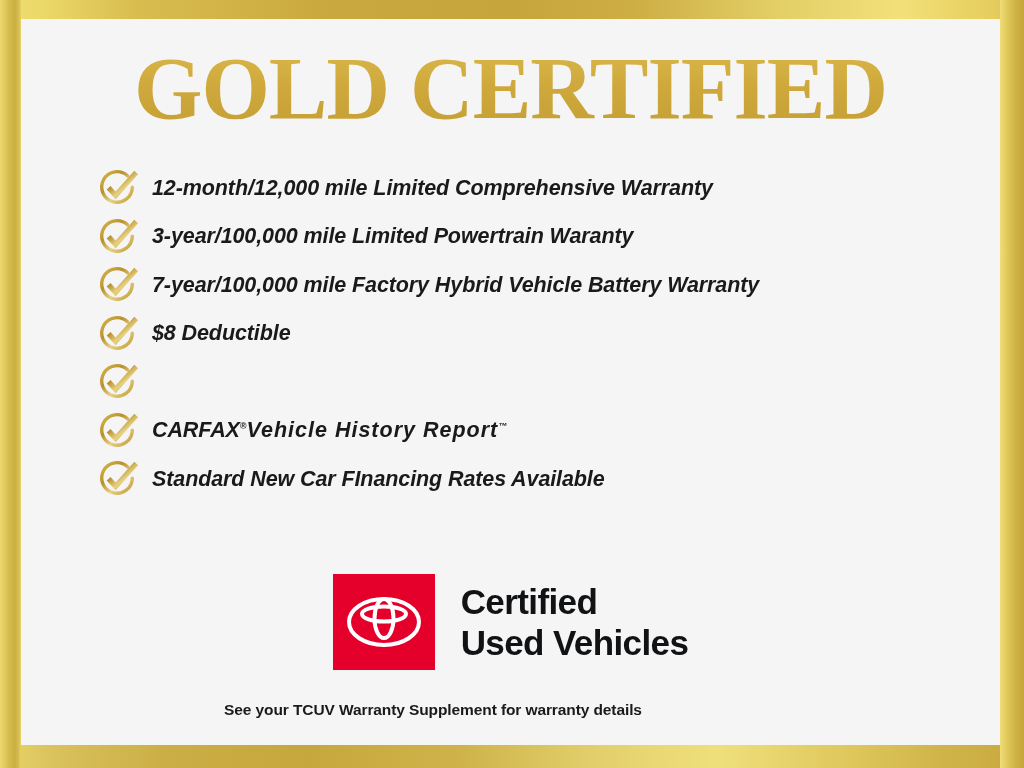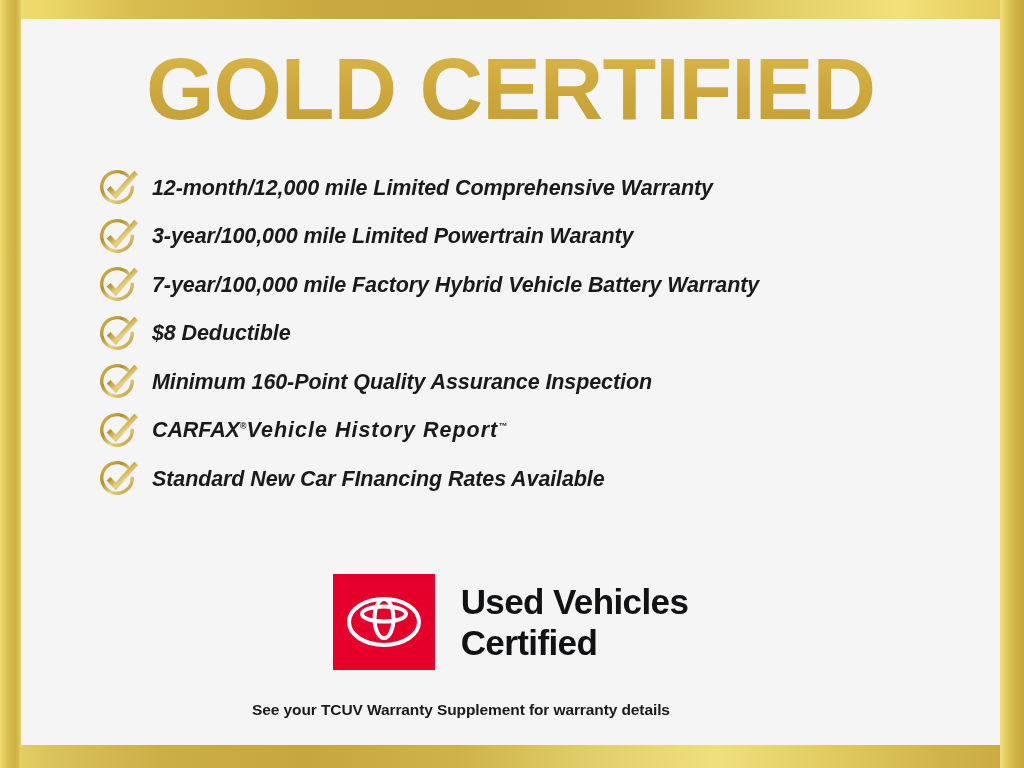--- a/index.html
+++ b/index.html
@@ -76,21 +76,21 @@
     font-size: 88px;
     line-height: 96px;
     font-weight: bold;
     letter-spacing: -1px;
     color: #cfa93c;
     background: linear-gradient(to bottom, #dcba4e 0%, #cfa93c 45%, #c39e34 100%);
     -webkit-background-clip: text;
     background-clip: text;
     -webkit-text-fill-color: transparent;
     white-space: nowrap;
-    font-family: Liberation Sans, sans-serif;
+    font-family: Liberation Serif, serif;
   }
 
   
   .benefits {
     position: absolute;
     left: 75px;
     top: 145px;
     width: 890px;
   }
   .benefit-row {
@@ -161,21 +161,20 @@
   .footnote {
     position: absolute;
     left: 0;
     top: 682px;
     width: 824px;
     text-align: center;
     font-size: 15.5px;
     font-weight: bold;
     color: #1a1a1a;
     letter-spacing: -0.1px;
-    padding-left: 28px;
   }
 </style>
 </head>
 <body>
 
 <div id="poster">
 
   <div class="frame-bar frame-top"></div>
   <div class="frame-bar frame-bottom"></div>
   <div class="frame-bar frame-left"></div>
@@ -236,21 +235,20 @@
         <span class="benefit-text">$8 Deductible</span>
       </div>
 
       <div class="benefit-row">
         <span class="check-icon">
           <svg viewBox="0 0 46 44">
             <path d="M31.5 9.8 A15.3 15.3 0 1 0 36.3 21.2" fill="none" stroke="url(#g1)" stroke-width="3.4" stroke-linecap="round"></path>
             <path d="M12.6 21.8 L19.6 29.4 L40.2 6.6" fill="none" stroke="url(#g1)" stroke-width="5.2"></path>
           </svg>
         </span>
-        <span class="benefit-text">Minimum 160-Point Quality Assurance Inspection</span>
       </div>
 
       <div class="benefit-row">
         <span class="check-icon">
           <svg viewBox="0 0 46 44">
             <path d="M31.5 9.8 A15.3 15.3 0 1 0 36.3 21.2" fill="none" stroke="url(#g1)" stroke-width="3.4" stroke-linecap="round"></path>
             <path d="M12.6 21.8 L19.6 29.4 L40.2 6.6" fill="none" stroke="url(#g1)" stroke-width="5.2"></path>
           </svg>
         </span>
         <span class="benefit-text"><span>CARFAX</span><sup>®</sup><span class="sup-gap">Vehicle History Report</span><sup>™</sup></span>
@@ -272,21 +270,21 @@
       <div class="toyota-mark">
         <span>
           <svg width="76" height="54" viewBox="0 0 76 54">
             <ellipse cx="38" cy="27" rx="35" ry="23" fill="none" stroke="#ffffff" stroke-width="4"></ellipse>
             <ellipse cx="38" cy="23.5" rx="9.5" ry="19.5" fill="none" stroke="#ffffff" stroke-width="4"></ellipse>
             <ellipse cx="38" cy="19" rx="22" ry="7.5" fill="none" stroke="#ffffff" stroke-width="4"></ellipse>
           </svg>
         </span>
       </div>
       <div class="tcuv-words">
+        <div>Certified</div>
         <div>Used Vehicles</div>
-        <div>Certified</div>
       </div>
     </div>
 
     <div class="footnote">See your TCUV Warranty Supplement for warranty details</div>
 
   </div>
 </div>
 
 </body></html>

